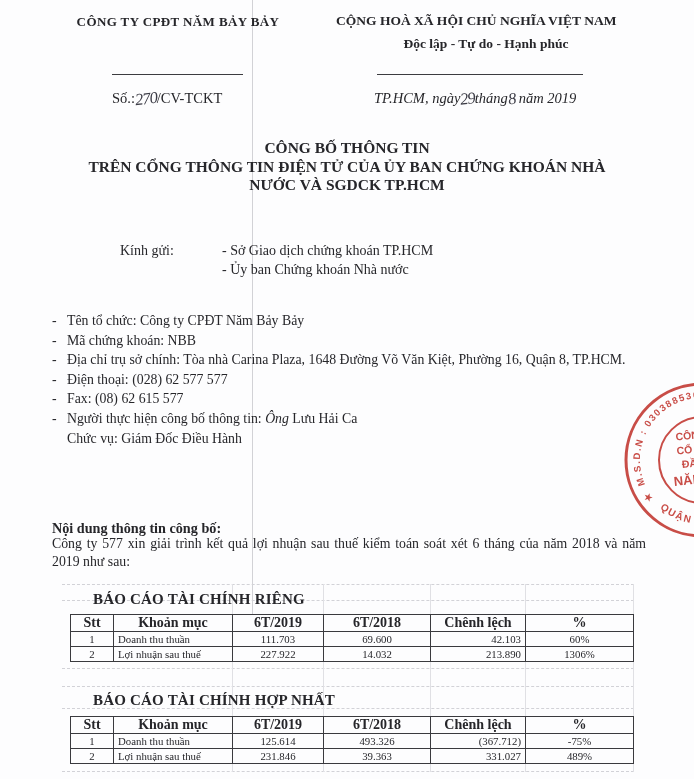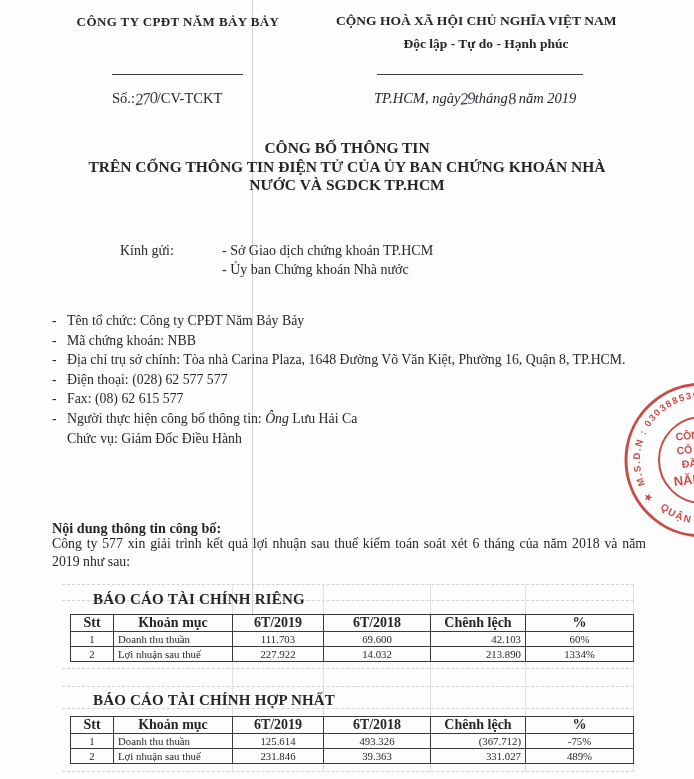--- a/index.html
+++ b/index.html
@@ -163,21 +163,21 @@
         <td class="c3">69.600</td>
         <td class="c4">42.103</td>
         <td class="c5">60%</td>
       </tr>
       <tr>
         <td class="c0">2</td>
         <td class="c1">Lợi nhuận sau thuế</td>
         <td class="c2">227.922</td>
         <td class="c3">14.032</td>
         <td class="c4">213.890</td>
-        <td class="c5">1334%</td>
+        <td class="c5">1306%</td>
       </tr>
     </tbody>
   </table>
 
   <div class="abs tcap" style="top:692px">BÁO CÁO TÀI CHÍNH HỢP NHẤT</div>
   <table class="ftable" style="left:70px;top:716px">
     <colgroup>
         <col style="width:43px">
         <col style="width:119px">
         <col style="width:91px">

